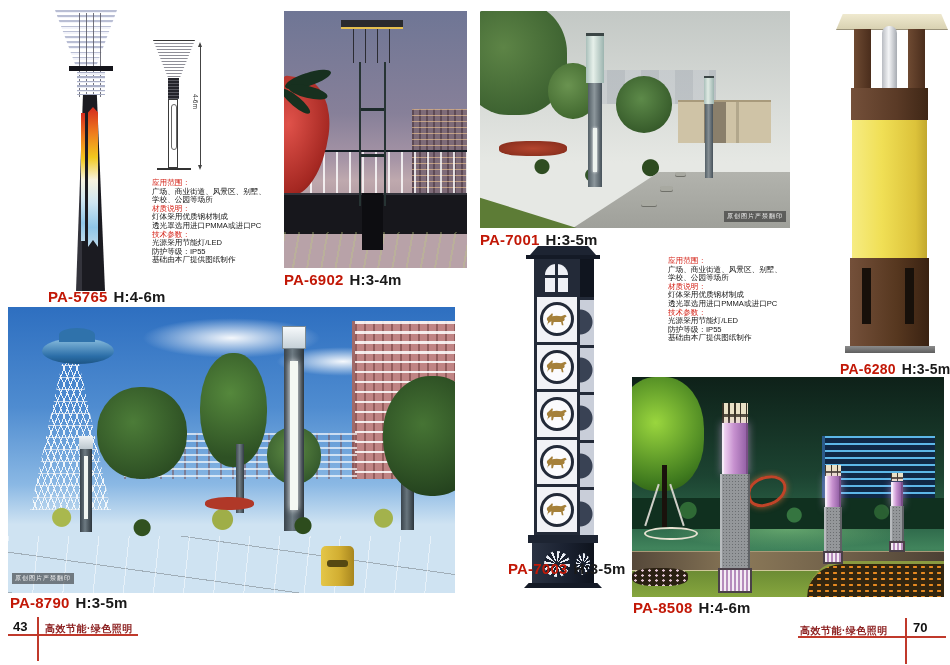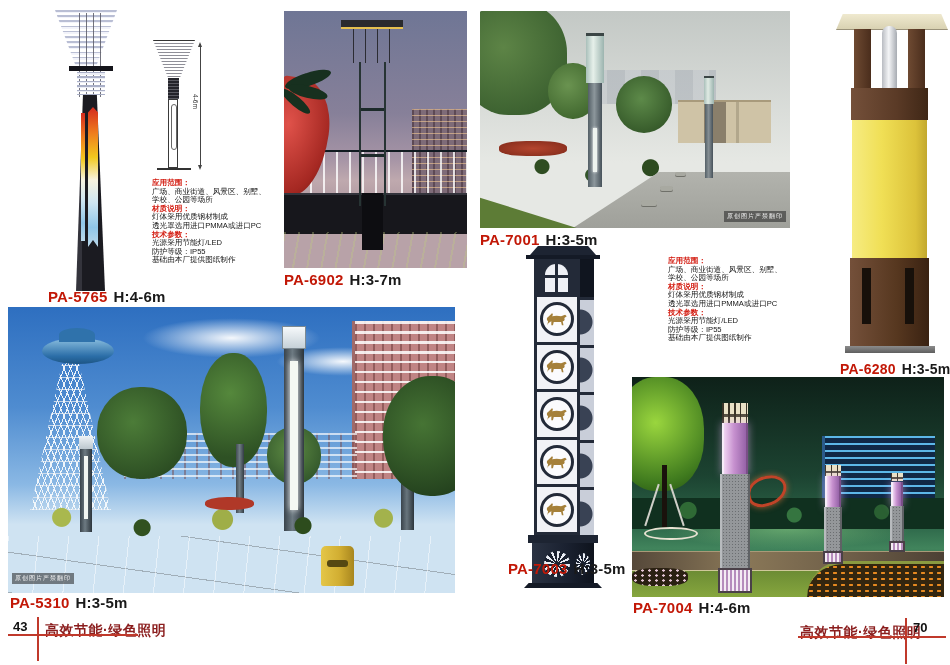--- a/index.html
+++ b/index.html
@@ -8,25 +8,25 @@
   .abs{position:absolute;}
 
   
   .plabel{position:absolute;white-space:nowrap;font-size:15px;font-weight:bold;letter-spacing:.2px;}
   .plabel .pid{color:#c21807;}
   .plabel .ph{color:#1a1a1a;margin-left:6px;font-weight:bold;}
   .plabel.small{font-size:14px;}
 
   
   .spec{position:absolute;font-size:7.6px;line-height:8.6px;color:#141414;}
-  .spec .hd{color:#d42015;font-weight:bold;}
+  .spec .hd{color:#d42015;font-weight:normal;}
 
   
   .pageno{position:absolute;font-size:13px;font-weight:bold;color:#111;}
-  .slogan{position:absolute;font-size:14px;font-weight:bold;color:#8b1e1e;letter-spacing:.5px;}
+  .slogan{position:absolute;font-size:10px;font-weight:bold;color:#8b1e1e;letter-spacing:.5px;}
   .redline{position:absolute;background:#c0392b;}
 
   
   #stack6901{left:55px;top:10px;width:62px;height:57px;
     background:repeating-linear-gradient(180deg,#b9bed4 0 1.6px,#f2f3fa 1.6px 3px,rgba(255,255,255,0) 3px 5.2px);
     clip-path:polygon(0 0,100% 0,66% 100%,34% 100%);}
   #rods6901{left:79px;top:13px;width:23px;height:84px;
     background:repeating-linear-gradient(90deg,#5a5a66 0 1px,rgba(0,0,0,0) 1px 7px);opacity:.85;}
   #plate6901{left:69px;top:66px;width:44px;height:5px;background:#14141a;}
   #stack6901b{left:77px;top:72px;width:28px;height:23px;
@@ -330,21 +330,21 @@
     <div class="ly" id="p2frond2"></div>
     <div class="ly" id="p2frond3"></div>
     <div class="ly" id="p2wall"></div>
     <div class="ly" id="p2grass"></div>
     <div class="ly" id="p2lampbase"></div>
     <div class="ly" id="p2glasscol"></div>
     <div class="ly" id="p2rods"></div>
     <div class="ly" id="p2plate"></div>
   </div>
   <div class="plabel" style="left:284px;top:271px;">
-    <span class="pid">PA-6902</span><span class="ph">H:3-7m</span>
+    <span class="pid">PA-6902</span><span class="ph">H:3-4m</span>
   </div>
 
   <div class="photo" id="photo6903">
     <div class="ly" id="p3sky"></div>
     <div class="ly cloud" style="left:30%;top:4%;width:40%;height:14%;"></div>
     <div class="ly cloud" style="left:60%;top:14%;width:30%;height:10%;"></div>
     <div class="ly" id="p3lattice"></div>
     <div class="ly" id="p3disc"></div>
     <div class="ly" id="p3dome"></div>
     <div class="ly" id="p3bldgR"></div>
@@ -362,21 +362,21 @@
     <div class="ly" id="p3lamp4col"></div>
     <div class="ly p3tree" id="p3tree3"></div>
     <div class="ly" id="p3shrubs"></div>
     <div class="ly" id="p3redbed"></div>
     <div class="ly" id="p3paving"></div>
     <div class="ly" id="p3bin"></div>
     <div class="ly" id="p3binslot"></div>
     <div class="watermark" style="left:4px;bottom:9px;">原创图片严禁翻印</div>
   </div>
   <div class="plabel" style="left:10px;top:594px;">
-    <span class="pid">PA-5310</span><span class="ph">H:3-5m</span>
+    <span class="pid">PA-8790</span><span class="ph">H:3-5m</span>
   </div>
 
   <div class="photo" id="photo7001">
     <div class="ly" id="p1sky"></div>
     <div class="ly" id="p1city"></div>
     <div class="ly" id="p1tree1"></div>
     <div class="ly" id="p1tree2"></div>
     <div class="ly" id="p1tree3"></div>
     <div class="ly" id="p1gate"></div>
     <div class="ly" id="p1lawn"></div>
@@ -502,21 +502,21 @@
     <div class="p4grid" id="p4c3grid"></div>
     <div class="p4pink" id="p4c3pink"></div>
     <div class="p4gran" id="p4c3gran"></div>
     <div class="p4louv" id="p4c3louv"></div>
     <div class="p4grid" id="p4c1grid"></div>
     <div class="p4pink" id="p4c1pink"></div>
     <div class="p4gran" id="p4c1gran"></div>
     <div class="p4louv" id="p4c1louv"></div>
   </div>
   <div class="plabel" style="left:633px;top:599px;">
-    <span class="pid">PA-7004</span><span class="ph">H:4-6m</span>
+    <span class="pid">PA-8508</span><span class="ph">H:4-6m</span>
   </div>
 
   <div>
     <div class="pageno" style="left:13px;top:619px;">43</div>
     <div class="slogan" style="left:45px;top:622px;">高效节能·绿色照明</div>
     <div class="redline" style="left:8px;top:634px;width:130px;height:2px;"></div>
     <div class="redline" style="left:37px;top:617px;width:2px;height:44px;"></div>
   </div>
 
   <div>

